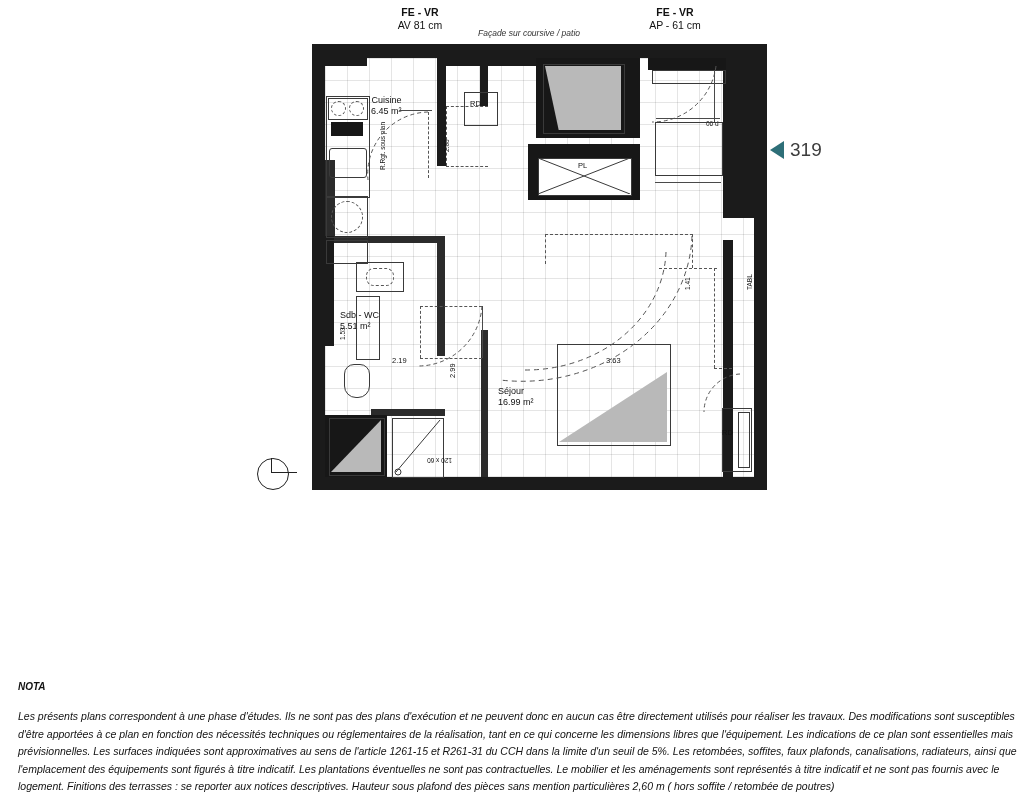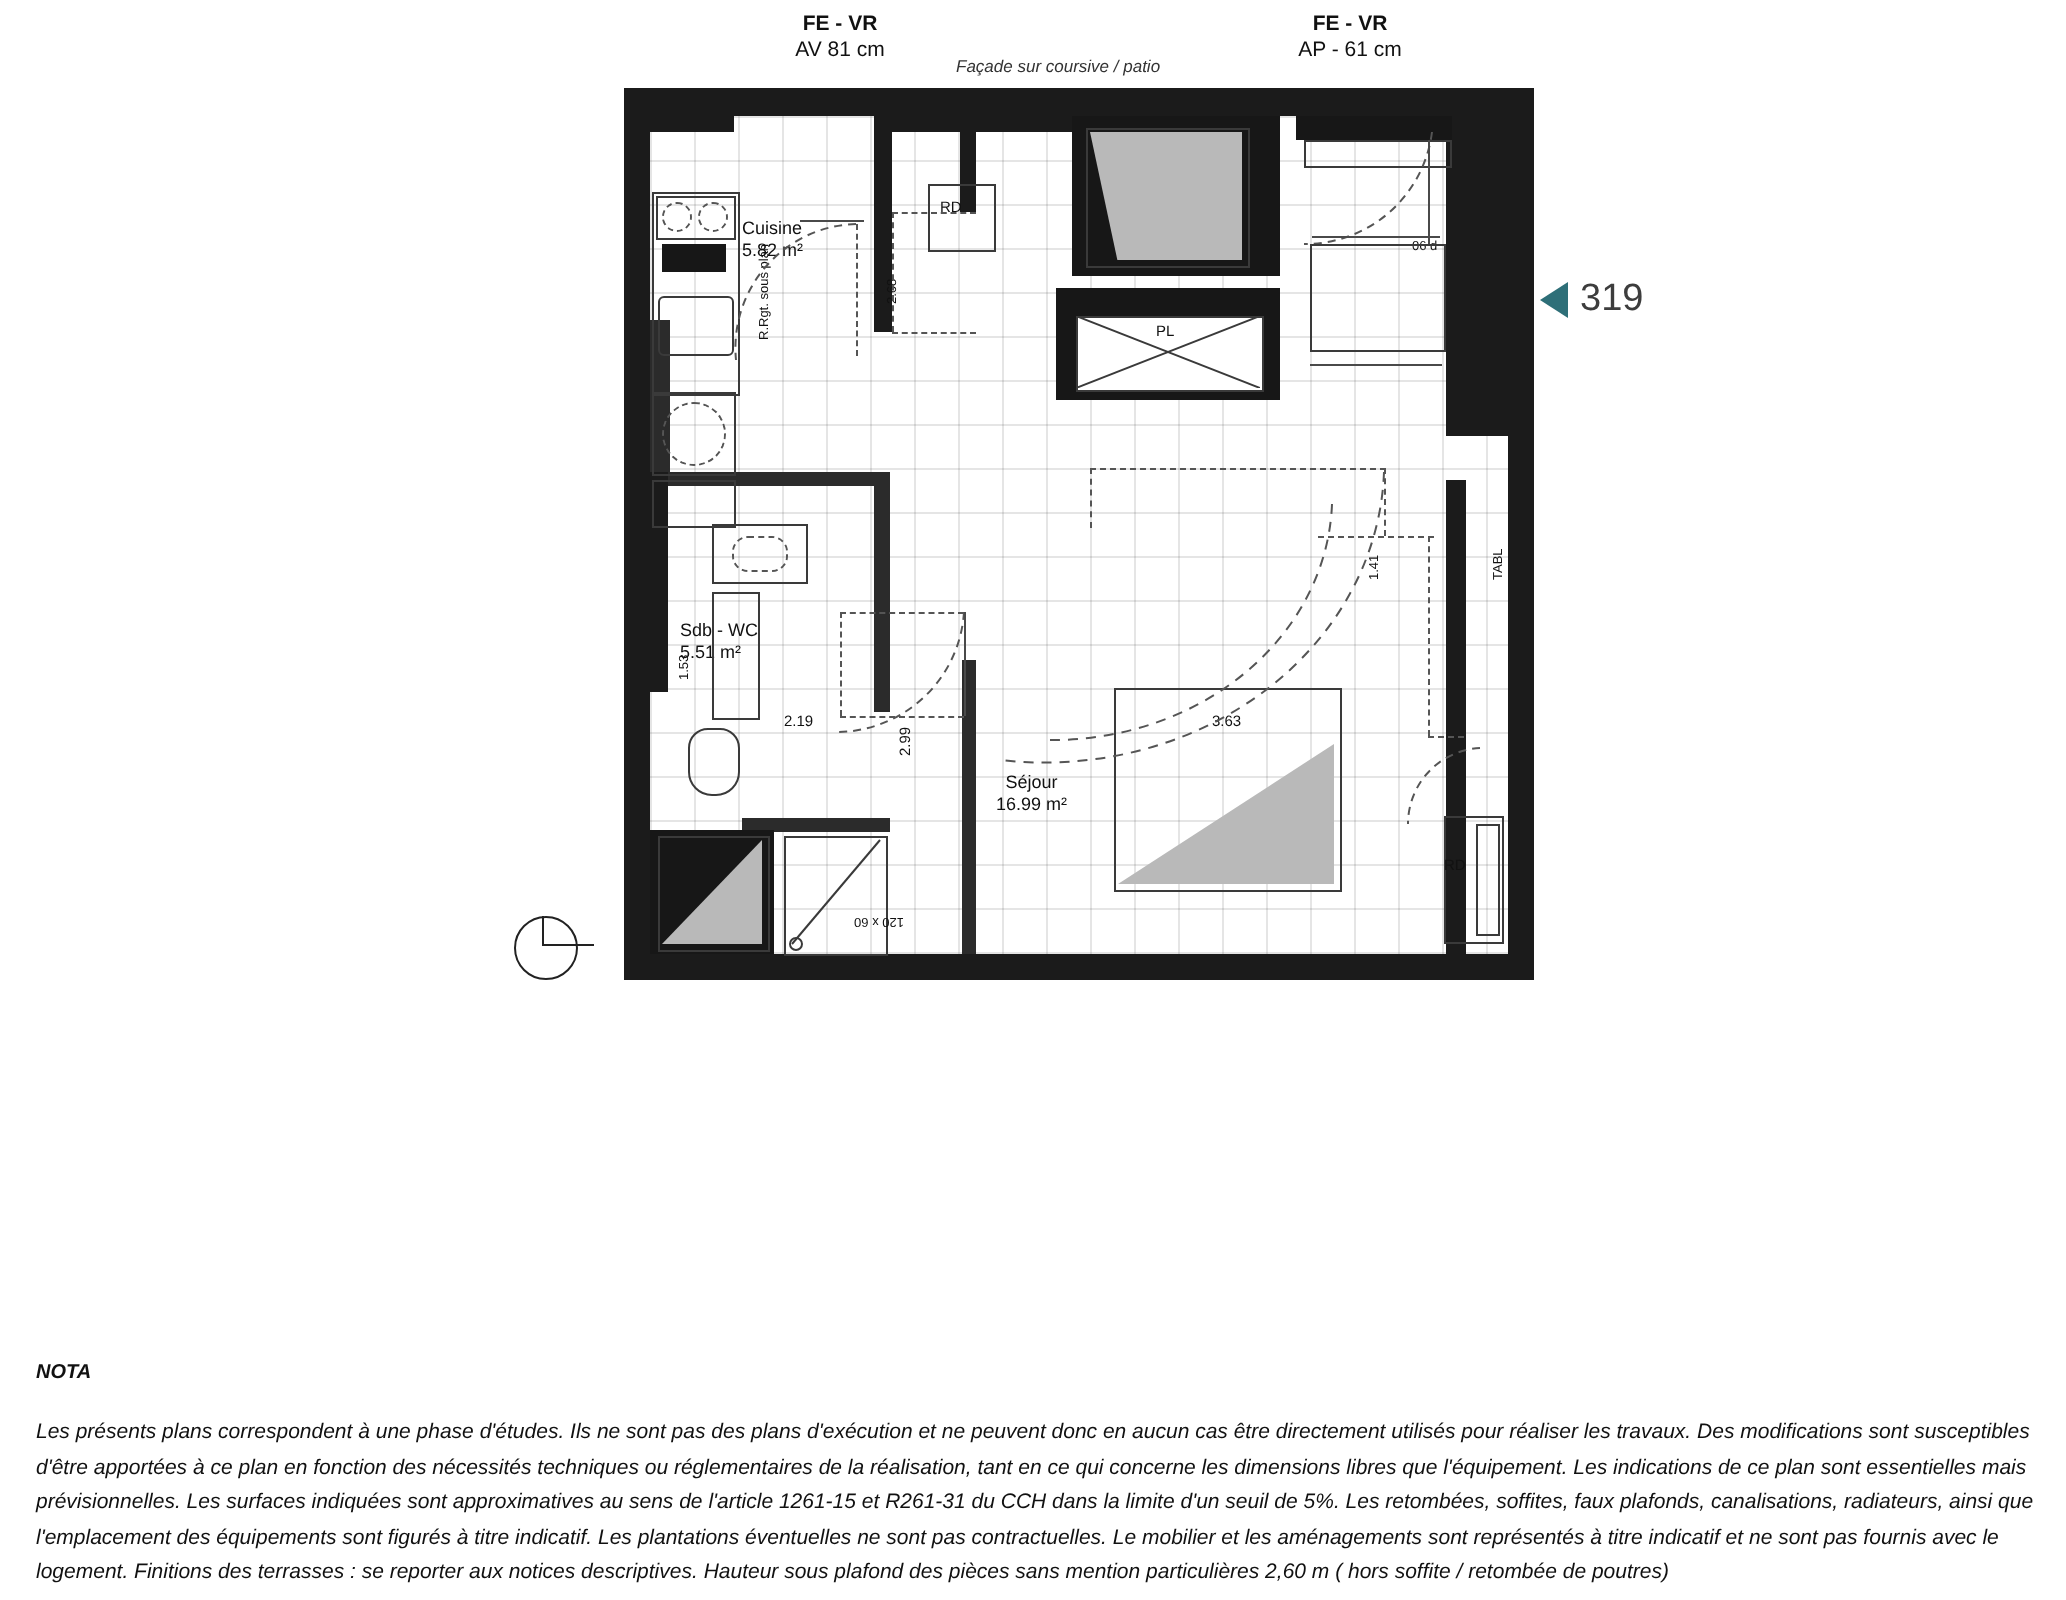--- a/index.html
+++ b/index.html
@@ -95,23 +95,23 @@
 
   <div class="wall" style="left:325px;top:415px;width:46px;height:62px;"></div>
   <div class="wall" style="left:325px;top:236px;width:9px;height:110px;"></div>
 
   <div class="wallthin" style="left:437px;top:236px;width:8px;height:120px;"></div>
   <div class="wallthin" style="left:334px;top:236px;width:111px;height:7px;"></div>
   <div class="wallthin" style="left:371px;top:409px;width:74px;height:7px;"></div>
   <div class="wallthin" style="left:481px;top:330px;width:7px;height:147px;"></div>
   <div class="wallthin" style="left:325px;top:160px;width:10px;height:76px;"></div>
 
-  <div class="lbl" style="left:371px;top:109px;">
+  <div class="lbl" style="left:371px;top:95px;text-align:right;">
     <div>Cuisine</div>
-    <div>5.82 m²</div>
+    <div>6.45 m²</div>
   </div>
 
   <div class="box" style="left:326px;top:96px;width:42px;height:100px;"></div>
   <div class="box" style="left:328px;top:98px;width:38px;height:20px;"></div>
   <div class="dbox" style="left:331px;top:101px;width:13px;height:13px;border-radius:50%;"></div>
   <div class="dbox" style="left:349px;top:101px;width:13px;height:13px;border-radius:50%;"></div>
   <div class="dark" style="left:331px;top:122px;width:32px;height:14px;"></div>
   <div class="box" style="left:329px;top:148px;width:36px;height:28px;border-radius:3px;"></div>
   <div class="box" style="left:326px;top:196px;width:40px;height:40px;"></div>
   <div class="dbox" style="left:331px;top:201px;width:30px;height:30px;border-radius:50%;"></div>
@@ -150,21 +150,21 @@
   <svg style="position:absolute;left:648px;top:64px;" width="70" height="62">
     <path d="M68 2 A64 64 0 0 1 4 58" fill="none" stroke="#555" stroke-width="1" stroke-dasharray="4,3"></path>
   </svg>
   <div class="ln ln-v" style="left:714px;top:70px;height:52px;"></div>
   <div class="ln ln-h" style="left:656px;top:118px;width:64px;"></div>
   <div class="lbl xs" style="left:706px;top:118px;">06 d</div>
 
   <div class="box" style="left:655px;top:122px;width:66px;height:52px;"></div>
   <div class="ln ln-h" style="left:655px;top:182px;width:66px;"></div>
 
-  <div class="lbl" style="left:498px;top:386px;text-align:center;">
+  <div class="lbl" style="left:498px;top:386px;">
     <div>Séjour</div>
     <div>16.99 m²</div>
   </div>
 
   <div class="box" style="left:557px;top:344px;width:112px;height:100px;"></div>
   <div class="grey" style="left:559px;top:372px;width:108px;height:70px;clip-path:polygon(0 100%,100% 0,100% 100%);"></div>
   <div class="lbl sm" style="left:606px;top:355px;">3.63</div>
 
   <svg style="position:absolute;left:480px;top:230px;" width="220" height="160">
     <path d="M212 6 A170 150 0 0 1 20 150" fill="none" stroke="#555" stroke-width="1" stroke-dasharray="5,4"></path>

